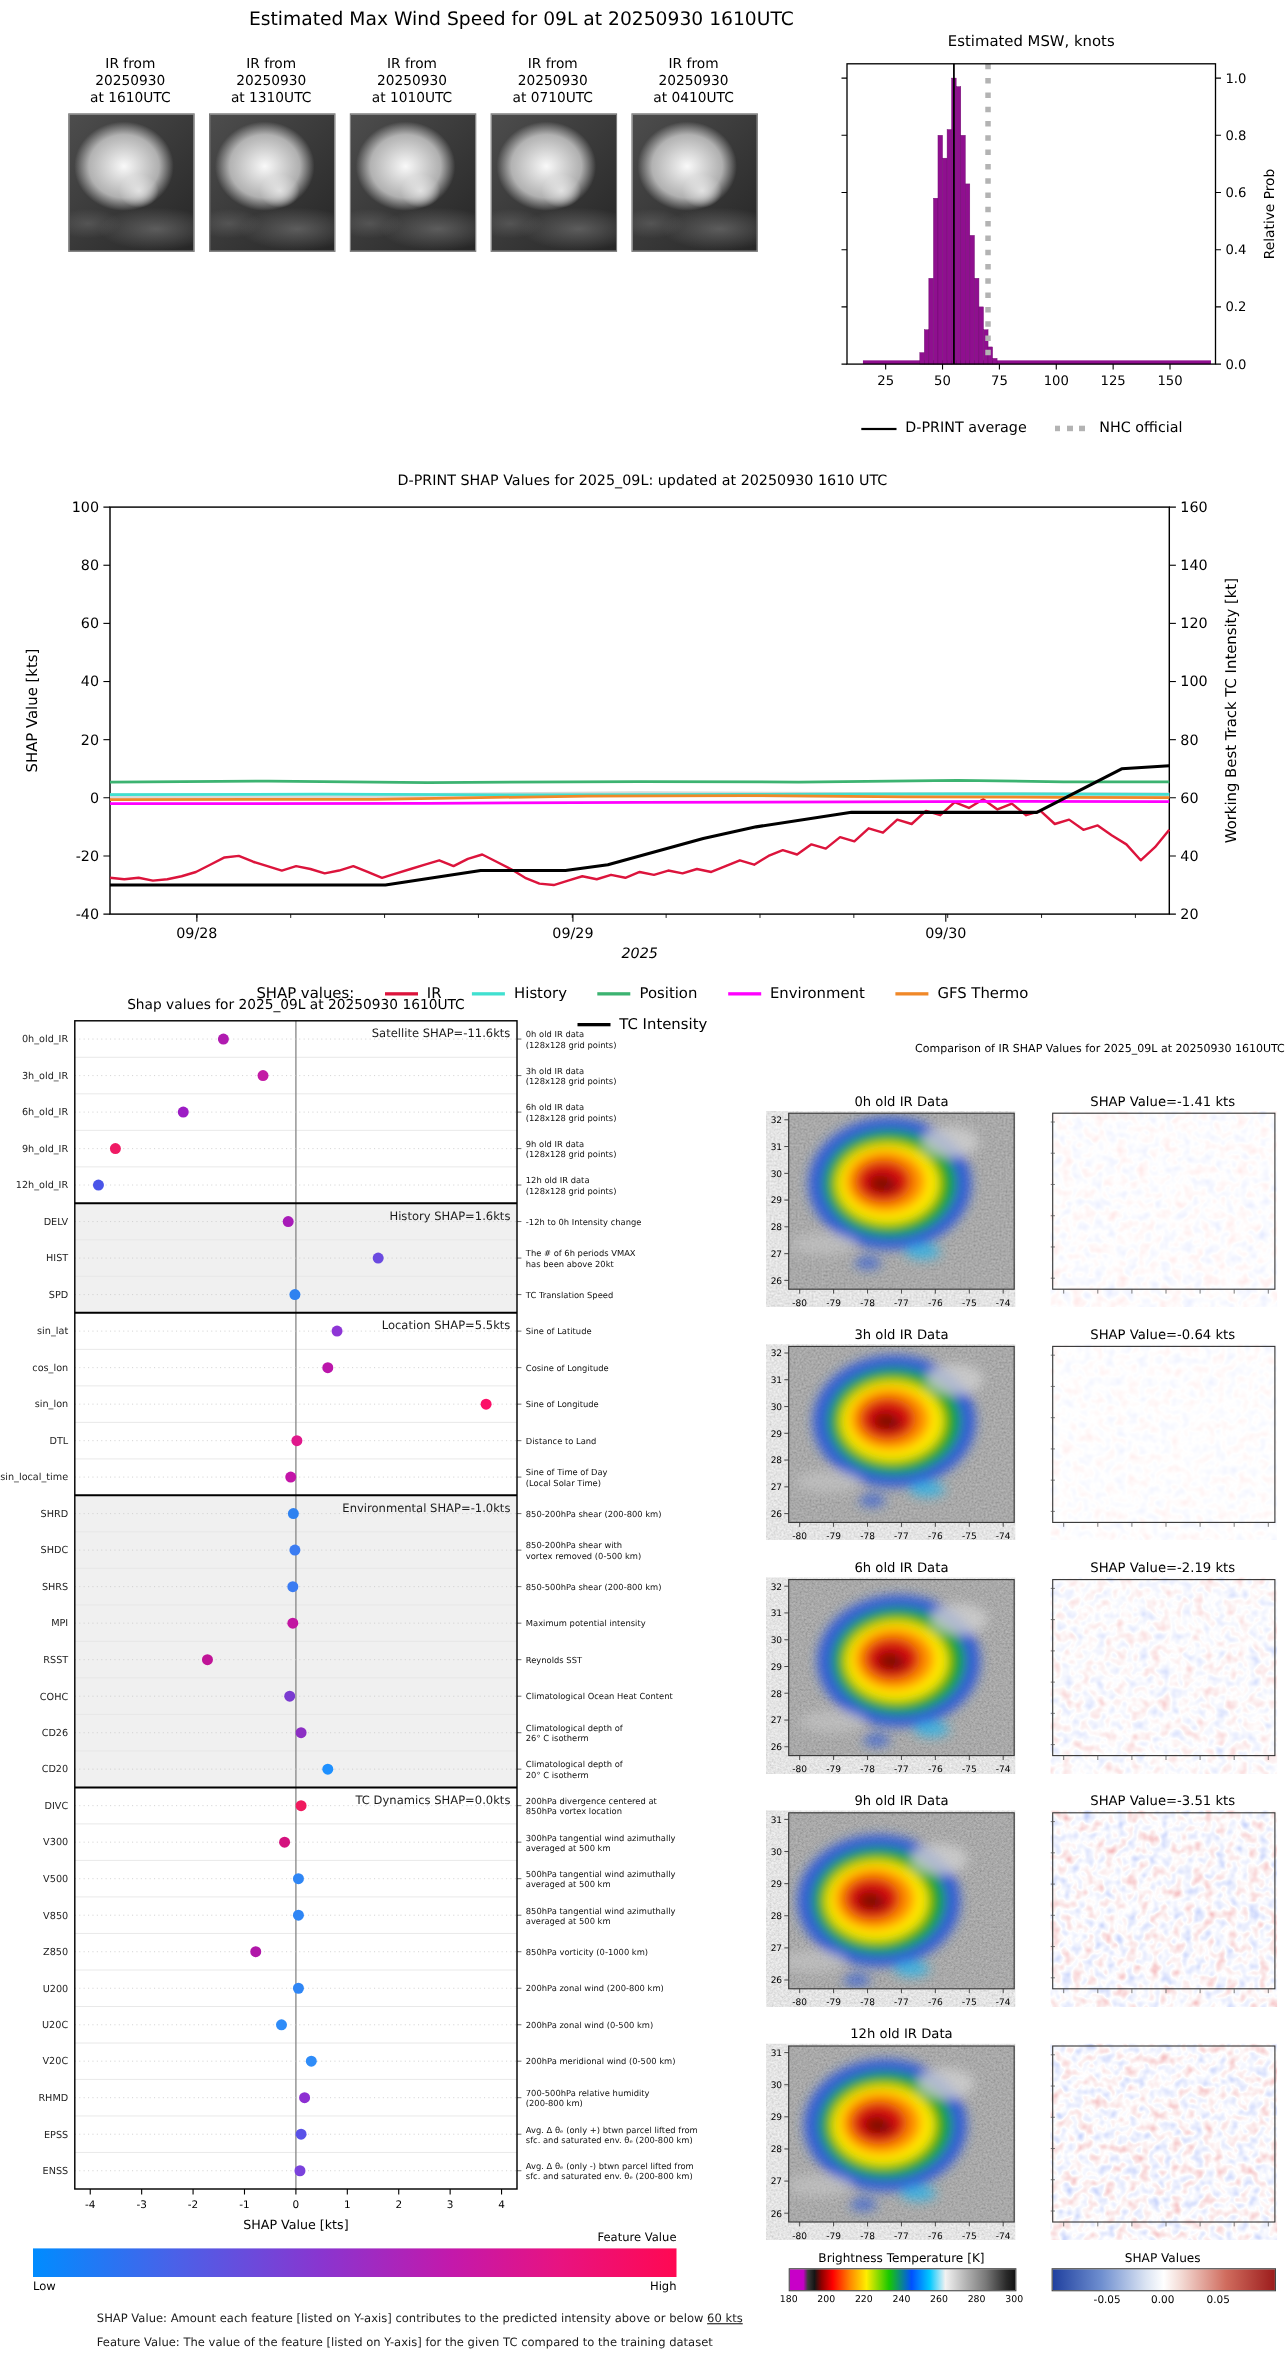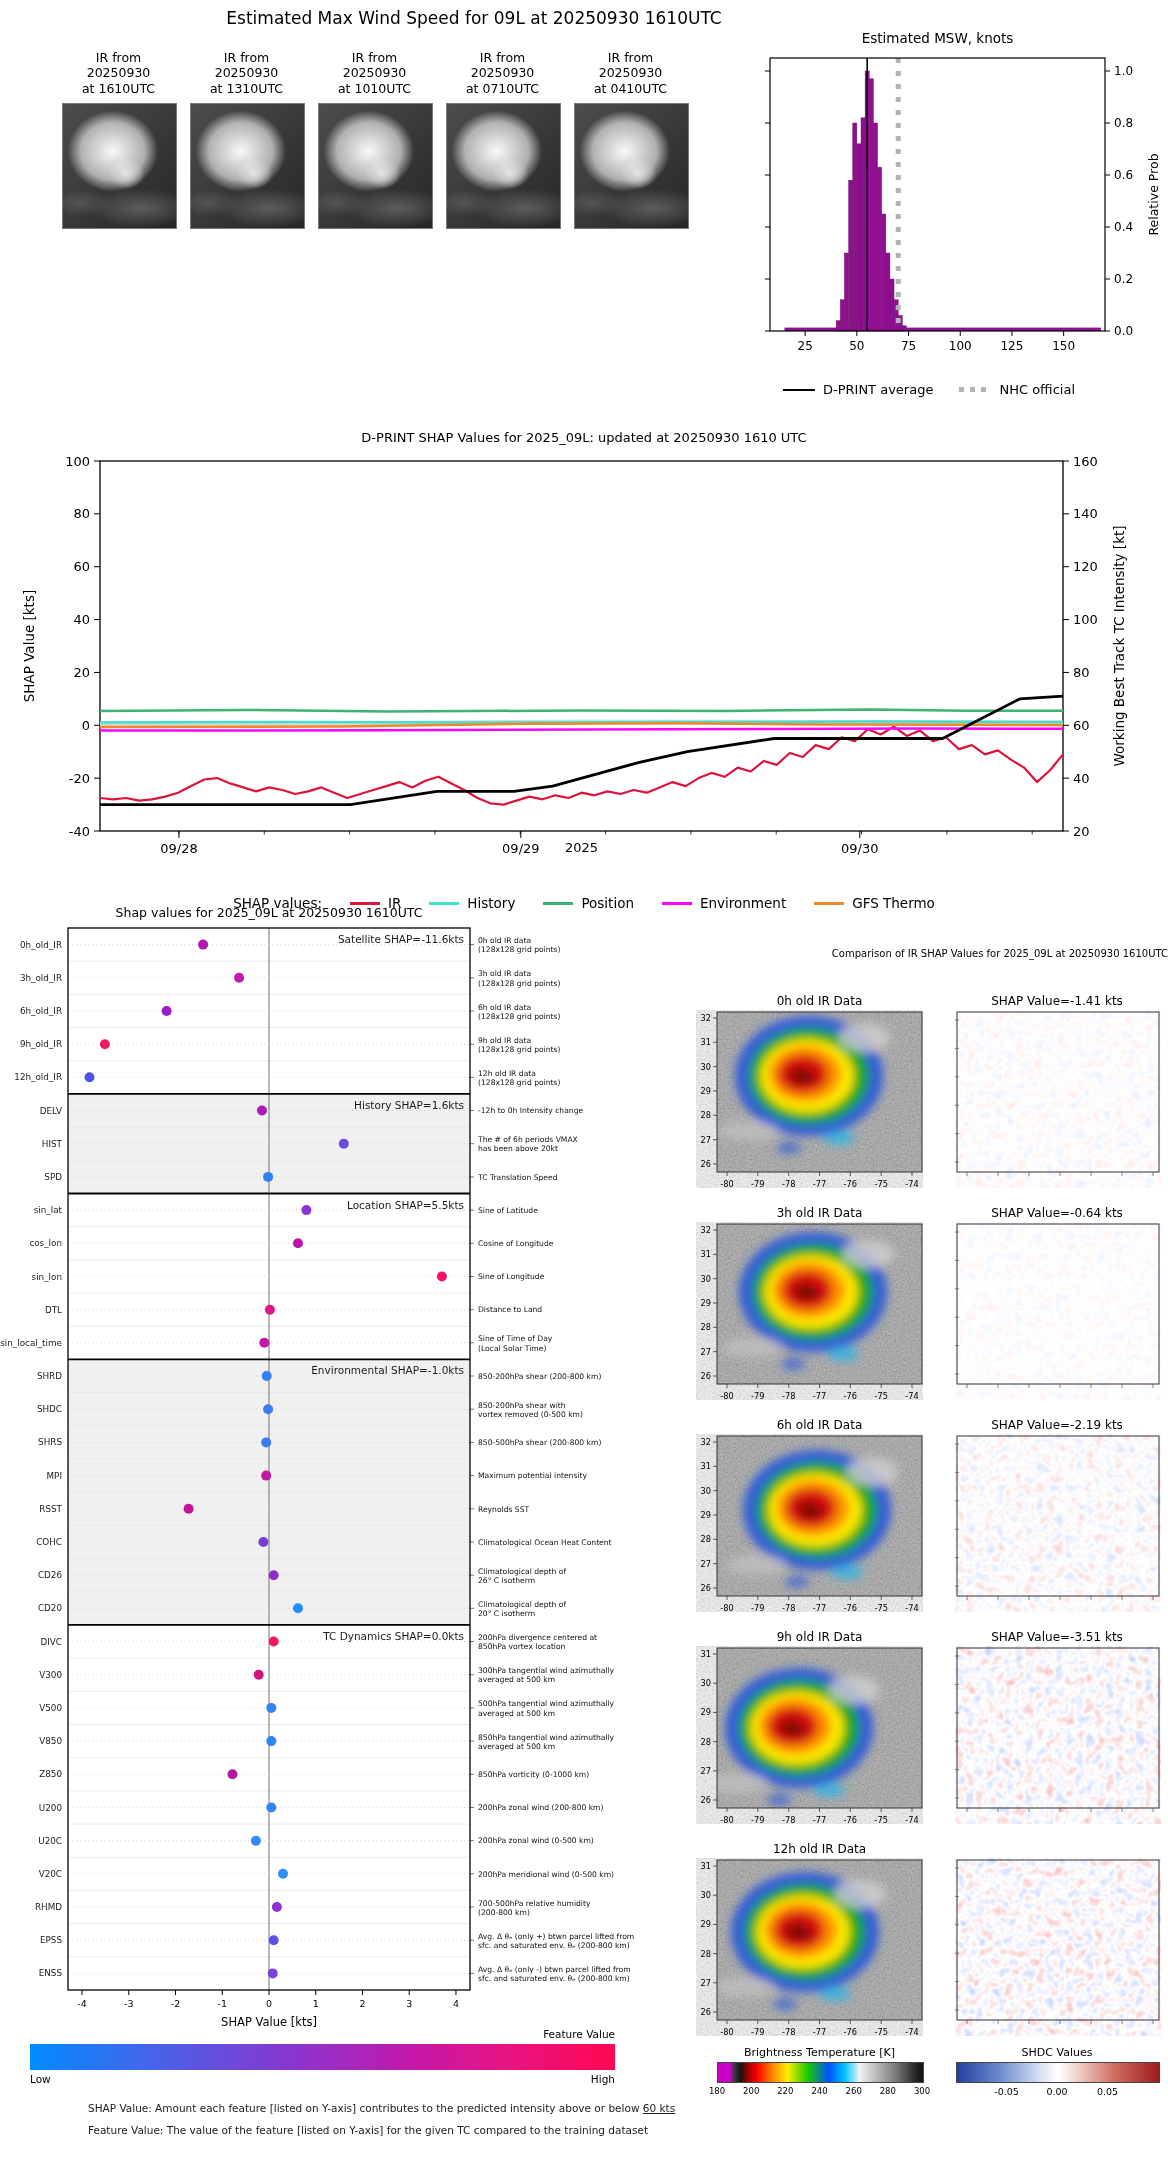--- a/index.html
+++ b/index.html
@@ -16,21 +16,21 @@
       radial-gradient(ellipse 70px 26px at 70% 84%, rgba(130,130,130,.55), rgba(130,130,130,0) 75%),
       radial-gradient(ellipse 40px 18px at 15% 80%, rgba(110,110,110,.5), rgba(110,110,110,0) 75%),
       linear-gradient(135deg,#4d4d4d,#262626);}
   .t0{left:62px}.t1{left:190px}.t2{left:318px}.t3{left:446px}.t4{left:574px}
   .hist-title{top:30px;left:770px;width:335px;text-align:center;font-size:13.5px;}
   .hist-legend{top:382px;left:690px;width:478px;display:flex;justify-content:center;gap:26px;font-size:13px;align-items:center;}
   .leg-item{display:flex;align-items:center;gap:8px;}
   .sw-solid{width:32px;height:0;border-top:2.2px solid #000;}
   .sw-dot{width:32px;height:5px;background:repeating-linear-gradient(90deg,#b3b3b3 0 5px,transparent 5px 11px);}
   .ts-title{top:430px;left:0;width:1168px;text-align:center;font-size:13px;}
-  .ts-xlabel{top:840px;left:100px;width:963px;text-align:center;font-size:13px;}
+  .ts-xlabel{top:860px;left:100px;width:963px;text-align:center;font-size:13px;font-style:italic;}
   .ts-legend{left:0;width:1168px;display:flex;justify-content:center;gap:28px;font-size:13.5px;align-items:center;margin-top:11px;}
   .sw-line{width:30px;height:3px;}
   .shap-title{top:905px;left:19px;width:500px;text-align:center;font-size:12.5px;}
   .fv-label{top:2028px;left:415px;width:200px;text-align:right;font-size:10.5px;}
   .fv-bar{top:2044px;left:30px;width:585px;height:26px;
     background:linear-gradient(90deg,#008cff 0%,#4a61e8 22%,#8a35cf 45%,#c319ab 65%,#e81380 82%,#ff0852 100%);}
   .fv-low{top:2073px;left:30px;font-size:10.5px;}
   .fv-high{top:2073px;left:515px;width:100px;text-align:right;font-size:10.5px;}
   .fnote{left:88px;font-size:10.5px;color:#1a1a1a;}
   .comp-title{top:948px;left:706px;width:462px;text-align:right;font-size:10px;}
@@ -214,20 +214,26 @@
         <div class="sw-line" style="background:#3cb371"></div>
         <span>Position</span>
       </div>
       <div class="leg-item">
         <div class="sw-line" style="background:#ff00ff"></div>
         <span>Environment</span>
       </div>
       <div class="leg-item">
         <div class="sw-line" style="background:#f08828"></div>
         <span>GFS Thermo</span>
+      </div>
+    </div>
+  <div id="tsLegend2" class="abs ts-legend" style="top:912px;">
+      <div class="leg-item">
+        <div class="sw-line" style="background:#000000"></div>
+        <span>TC Intensity</span>
       </div>
     </div>
 
   <svg id="shapSvg" class="abs" style="left:0;top:898px;" width="700" height="1135">
       <rect x="68" y="195.9" width="402" height="99.6" fill="#f0f0f0"></rect>
       <rect x="68" y="461.4" width="402" height="265.5" fill="#f0f0f0"></rect>
       <line x1="68" y1="63.2" x2="470" y2="63.2" stroke="#e6e6e6" stroke-width="0.8"></line>
       <line x1="68" y1="96.4" x2="470" y2="96.4" stroke="#e6e6e6" stroke-width="0.8"></line>
       <line x1="68" y1="129.6" x2="470" y2="129.6" stroke="#e6e6e6" stroke-width="0.8"></line>
       <line x1="68" y1="162.8" x2="470" y2="162.8" stroke="#e6e6e6" stroke-width="0.8"></line>
@@ -939,21 +945,21 @@
   <div class="abs bt-bar"></div>
   <div id="btTicks">
       <span class="cbtick" style="left:705.0px;top:2086px;width:24px;">180</span>
       <span class="cbtick" style="left:739.2px;top:2086px;width:24px;">200</span>
       <span class="cbtick" style="left:773.3px;top:2086px;width:24px;">220</span>
       <span class="cbtick" style="left:807.5px;top:2086px;width:24px;">240</span>
       <span class="cbtick" style="left:841.7px;top:2086px;width:24px;">260</span>
       <span class="cbtick" style="left:875.8px;top:2086px;width:24px;">280</span>
       <span class="cbtick" style="left:910.0px;top:2086px;width:24px;">300</span>
     </div>
-  <div class="abs scb-label">SHDC Values</div>
+  <div class="abs scb-label">SHAP Values</div>
   <div class="abs scb-bar"></div>
   <div id="scbTicks">
       <span class="cbtick" style="left:986.5px;top:2086px;width:40px;font-size:9.5px;">-0.05</span>
       <span class="cbtick" style="left:1037.0px;top:2086px;width:40px;font-size:9.5px;">0.00</span>
       <span class="cbtick" style="left:1087.5px;top:2086px;width:40px;font-size:9.5px;">0.05</span>
     </div>
 
 </div>
 
 </body></html>

